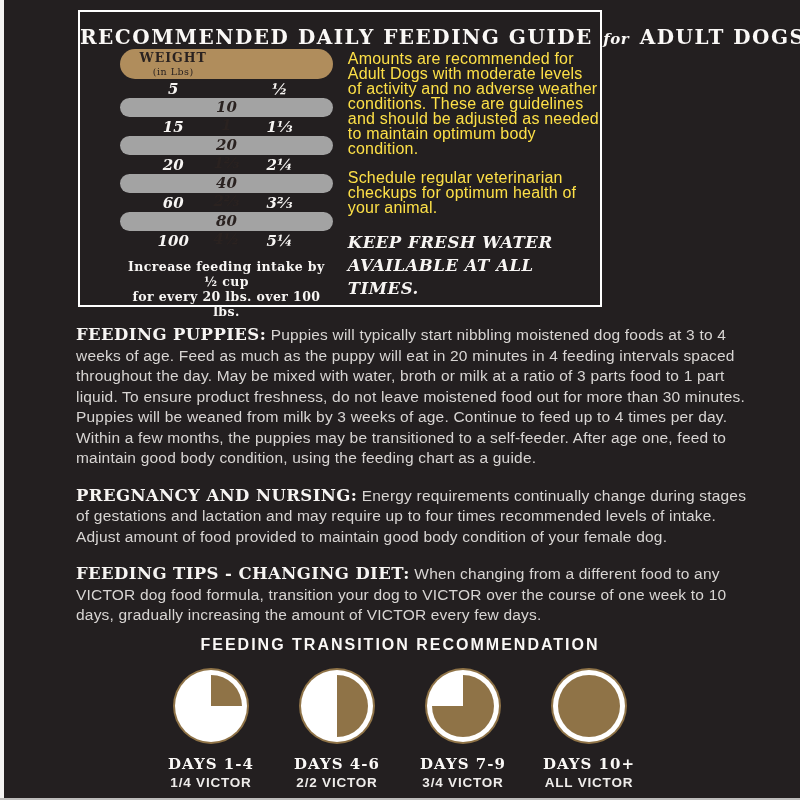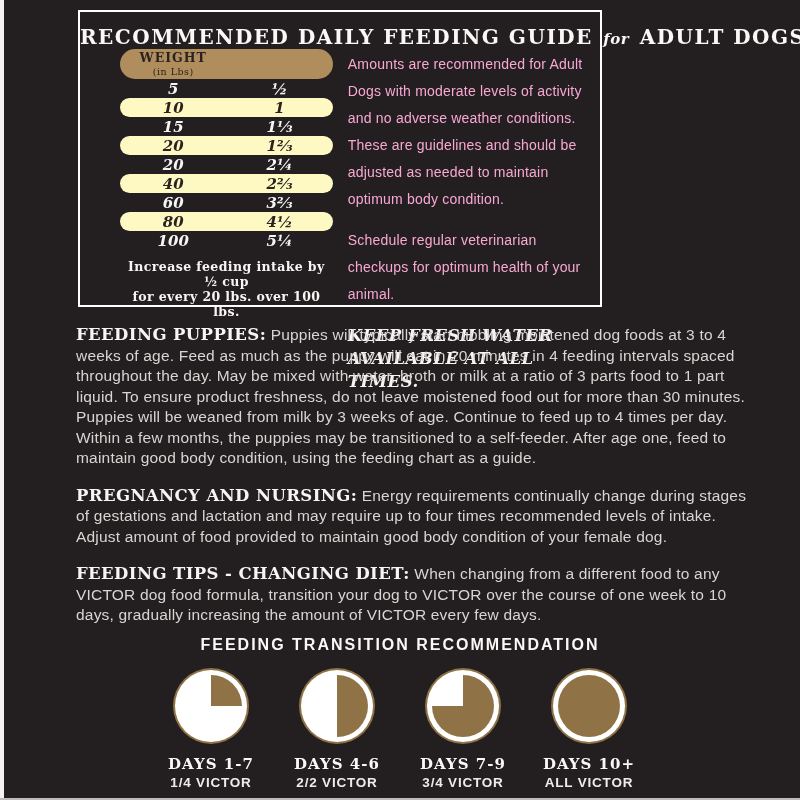--- a/index.html
+++ b/index.html
@@ -38,30 +38,30 @@
   }
   .th { width: 50%; text-align: center; color: #2a2220; line-height: 1; }
   .th-label { font-family: "DejaVu Serif", serif; font-weight: bold; font-size: 12.5px; letter-spacing: 1px; }
   .th-sub   { font-family: "DejaVu Serif", serif; font-size: 9.5px; margin-top: 2px; letter-spacing: 0.5px; }
   .trow {
     height: 19px; margin-top: 0; display: flex; align-items: center;
     font-family: "DejaVu Serif", serif; font-weight: bold; font-style: italic;
     font-size: 15px; color: #f7f5f3;
   }
   .trow .cell { width: 50%; text-align: center; }
-  .trow.tan { background: #fef9c3; border-radius: 10px; color: #2a2220; }
+  .trow.tan { background: #a3a3a3; border-radius: 10px; color: #2a2220; flex-direction: column; }
   .footnote {
     margin-top: 9px; text-align: center; color: #f7f5f3;
     font-family: "DejaVu Serif", serif; font-weight: bold;
     font-size: 12.5px; line-height: 15px; letter-spacing: 0.4px;
   }
 
   .notes { width: 320px; margin-left: 15px; padding-top: 2px; }
   .note {
-    color: #f9a8d4; font-size: 14px; line-height: 27px; letter-spacing: 0.2px;
+    color: #fde047; font-size: 16px; line-height: 15px; letter-spacing: 0.2px;
     margin-bottom: 14px;
   }
   .note-em {
     color: #f7f5f3; font-family: "DejaVu Serif", serif;
     font-weight: bold; font-style: italic;
     font-size: 16.5px; line-height: 23px; letter-spacing: 0.5px; margin-top: 16px;
   }
 
   
   .body-sections { position: absolute; left: 76px; top: 325px; width: 674px; }
@@ -190,21 +190,21 @@
   <section class="transition">
     <h2 class="transition-heading">FEEDING TRANSITION RECOMMENDATION</h2>
     <div class="pies">
 
       <div class="pie-block">
         <div class="pie">
           <div class="pie-white">
               <div class="pie-fill" style="background: conic-gradient(rgb(143, 115, 71) 0deg, rgb(143, 115, 71) 25%, rgb(255, 255, 255) 25%, rgb(255, 255, 255) 100%);"></div>
             </div>
         </div>
-        <div class="pie-days">DAYS 1-7</div>
+        <div class="pie-days">DAYS 1-4</div>
         <div class="pie-amount">1/4 VICTOR</div>
       </div>
 
       <div class="pie-block">
         <div class="pie">
           <div class="pie-white">
               <div class="pie-fill" style="background: conic-gradient(rgb(143, 115, 71) 0deg, rgb(143, 115, 71) 50%, rgb(255, 255, 255) 50%, rgb(255, 255, 255) 100%);"></div>
             </div>
         </div>
         <div class="pie-days">DAYS 4-6</div>

